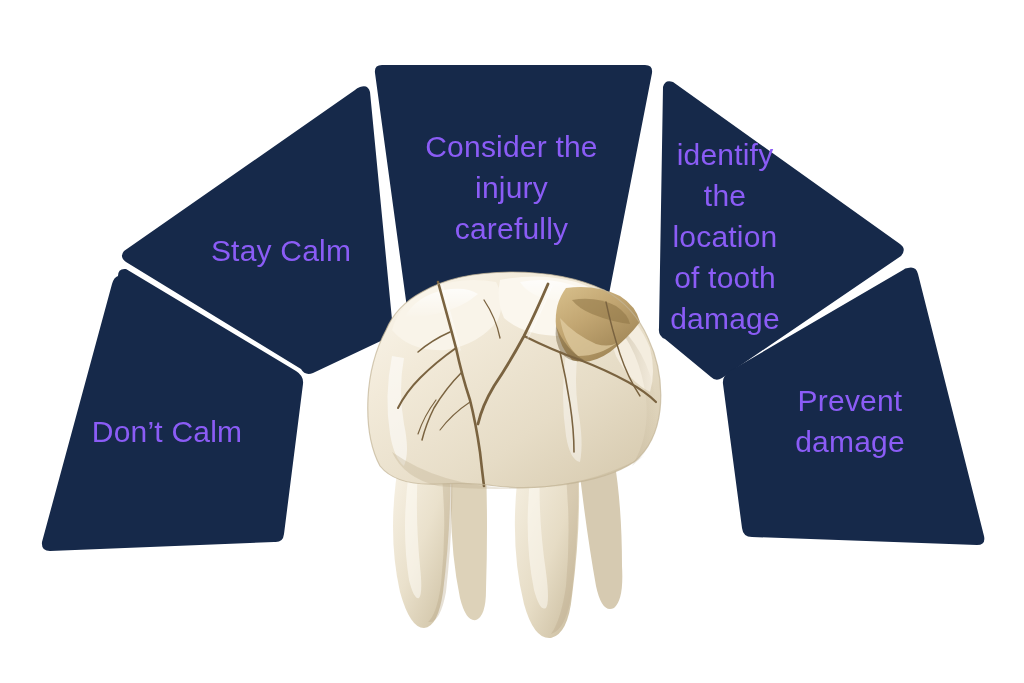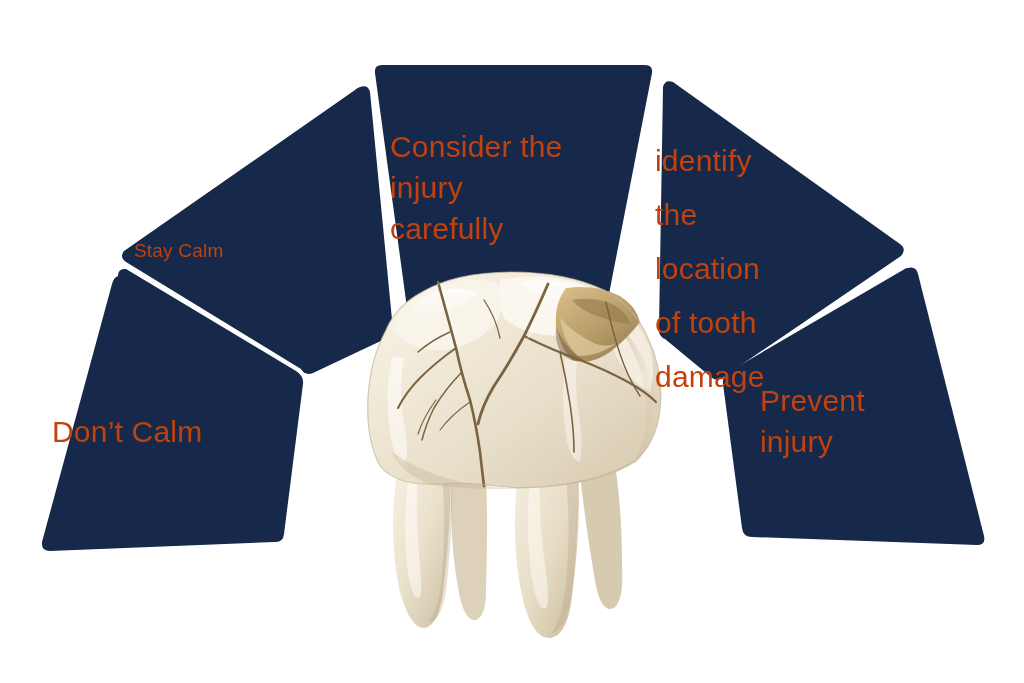--- a/index.html
+++ b/index.html
@@ -13,42 +13,43 @@
     position:relative;
     width:1024px;height:683px;
     background:#ffffff;
   }
   #stage svg.layer{
     position:absolute;left:0;top:0;
     width:1024px;height:683px;
   }
   .panel-text{
     position:absolute;
-    color:#c2410c;
+    color:#8b5cf6;
+    text-align:center;
     font-weight:400;
     letter-spacing:0.2px;
     pointer-events:none;
     white-space:pre-line;
   }
   
   #lbl-dont-panic{
     left:52px;top:412px;width:230px;
     font-size:30px;line-height:40px;
   }
   #lbl-stay-calm{
-    left:134px;top:231px;width:260px;
-    font-size:19px;line-height:40px;
+    left:151px;top:231px;width:260px;
+    font-size:30px;line-height:40px;
   }
   #lbl-consider{
     left:390px;top:126px;width:243px;
     font-size:30px;line-height:41px;
   }
   #lbl-identify{
     left:655px;top:134px;width:140px;
-    font-size:30px;line-height:54px;
+    font-size:30px;line-height:41px;
   }
   #lbl-prevent{
     left:760px;top:380px;width:180px;
     font-size:30px;line-height:41px;
   }
 </style>
 </head>
 <body>
 
 <div id="stage">
@@ -204,15 +205,15 @@
 injury
 carefully</div>
 
   <div class="panel-text" id="lbl-identify">identify
 the
 location
 of tooth
 damage</div>
 
   <div class="panel-text" id="lbl-prevent">Prevent
-injury</div>
+damage</div>
 
 </div>
 
 </body></html>

